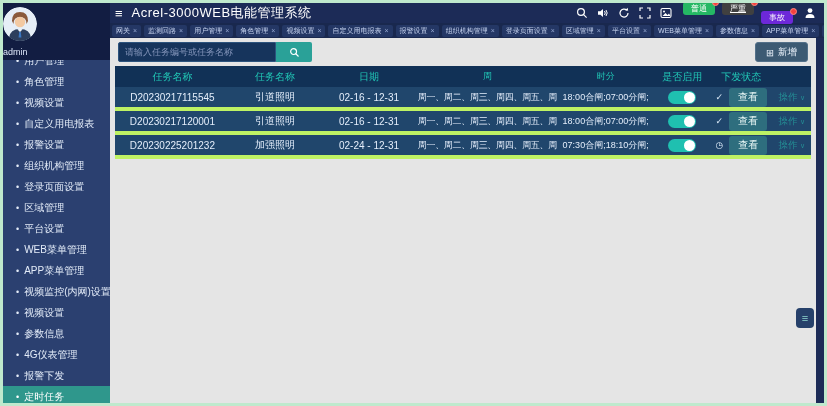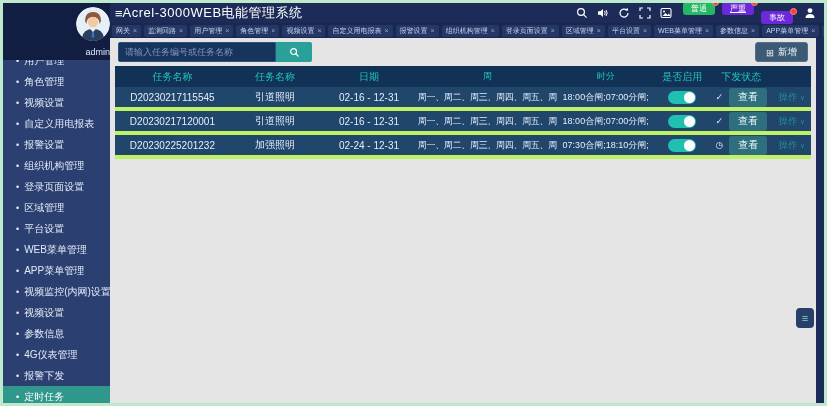--- a/index.html
+++ b/index.html
@@ -4,39 +4,39 @@
 <style>
   * { margin:0; padding:0; box-sizing:border-box; }
   body { font-family:"Liberation Sans","DejaVu Sans",sans-serif; background:#9fb8a8; }
   .frame { position:relative; width:827px; height:406px; background:#bfe9cd; padding:3px; }
   .app { position:absolute; inset:3px; background:#1a3e63; overflow:hidden; }
 
   
   .titlebar { position:absolute; left:0; top:0; right:0; height:20px; background:#1c2b57;
               display:flex; align-items:center; z-index:3; }
   .burger { color:#fff; font-size:13px; margin-left:112px; cursor:pointer; line-height:1; }
-  .title { color:#ffffff; font-size:13px; letter-spacing:.5px; white-space:nowrap; }
+  .title { color:#ffffff; font-size:13px; margin-left:9px; letter-spacing:.5px; white-space:nowrap; }
   .tb-right { margin-left:auto; display:flex; align-items:center; gap:9px; padding-right:8px; }
   .tb-ico { width:12px; height:12px; display:block; cursor:pointer; }
   .alarm-group { display:flex; gap:7px; margin:0 2px; }
   .alarm-btn { position:relative; height:13px; padding:0 8px; border:none; border-radius:3px;
                color:#fff; font-size:8px; line-height:13px; cursor:pointer; white-space:nowrap; }
   .badge { position:absolute; top:-3px; right:-4px; width:7px; height:7px; border-radius:50%;
            background:#f5413d; border:1px solid #ff8a80; }
 
   
   .tabbar { position:absolute; left:107px; top:20px; right:0; height:15px; background:#19284e;
             display:flex; align-items:center; gap:3px; padding:0 2px; overflow:hidden; z-index:2; }
   .tab { flex:0 0 auto; display:flex; align-items:center; background:#243765; border-radius:2px;
          height:12px; padding:0 4px; color:#c6d3ef; font-size:7px; cursor:pointer; white-space:nowrap; }
   .tab .x { margin-left:3px; color:#93a5cf; font-size:7px; }
 
   
   .sidebar { position:absolute; left:0; top:0; width:107px; bottom:0; background:#2b4070; z-index:4; }
-  .sidebar-header { height:57px; background:#121d42; text-align:right; padding-top:4px; }
+  .sidebar-header { height:57px; background:#121d42; text-align:left; padding-top:4px; }
   .avatar { width:34px; height:34px; border-radius:50%; display:inline-block; }
   .uname { color:#dfe8fa; font-size:9px; margin-top:2px; }
   .menu { position:absolute; top:57px; left:0; right:0; bottom:0; overflow:hidden; }
   .mitem { height:21px; display:flex; align-items:center; padding-left:13px; color:#e3ebf8;
            font-size:10px; cursor:pointer; white-space:nowrap; }
   .mitem .b { margin-right:5px; font-size:9px; }
   .mitem.active { background:#2f978c; color:#fff; }
   .mitem.clipped { margin-top:-10px; }
 
   
@@ -104,21 +104,21 @@
         <svg class="tb-ico" viewBox="0 0 12 12">
           <path d="M1 4 V1 H4 M8 1 H11 V4 M11 8 V11 H8 M4 11 H1 V8" fill="none" stroke="#fff" stroke-width="1.2"></path>
         </svg>
         <svg class="tb-ico" viewBox="0 0 12 12">
           <rect x="1" y="1.5" width="10" height="9" rx="1.5" fill="none" stroke="#fff" stroke-width="1.1"></rect>
           <circle cx="4" cy="4.6" r="1" fill="#fff"></circle>
           <path d="M2.5 9 L5.5 6 L7.5 8 L9 6.5 L10.5 9 Z" fill="#fff"></path>
         </svg>
         <div class="alarm-group">
             <button class="alarm-btn" style="background: rgb(37, 184, 100);">普通<span class="badge"></span></button>
-            <button class="alarm-btn" style="background: #6d28d9; text-decoration: underline;">严重<span class="badge"></span></button>
+            <button class="alarm-btn" style="background: #404040; text-decoration: underline;">严重<span class="badge"></span></button>
             <button class="alarm-btn" style="background: #6d28d9; margin-top: 9px;">事故<span class="badge"></span></button>
           </div>
         <svg class="tb-ico" viewBox="0 0 12 12">
           <circle cx="6" cy="3.6" r="2.4" fill="#fff"></circle>
           <path d="M1.5 11 q0 -4 4.5 -4 q4.5 0 4.5 4 Z" fill="#fff"></path>
         </svg>
       </div>
     </div>
 
     <div class="tabbar">

